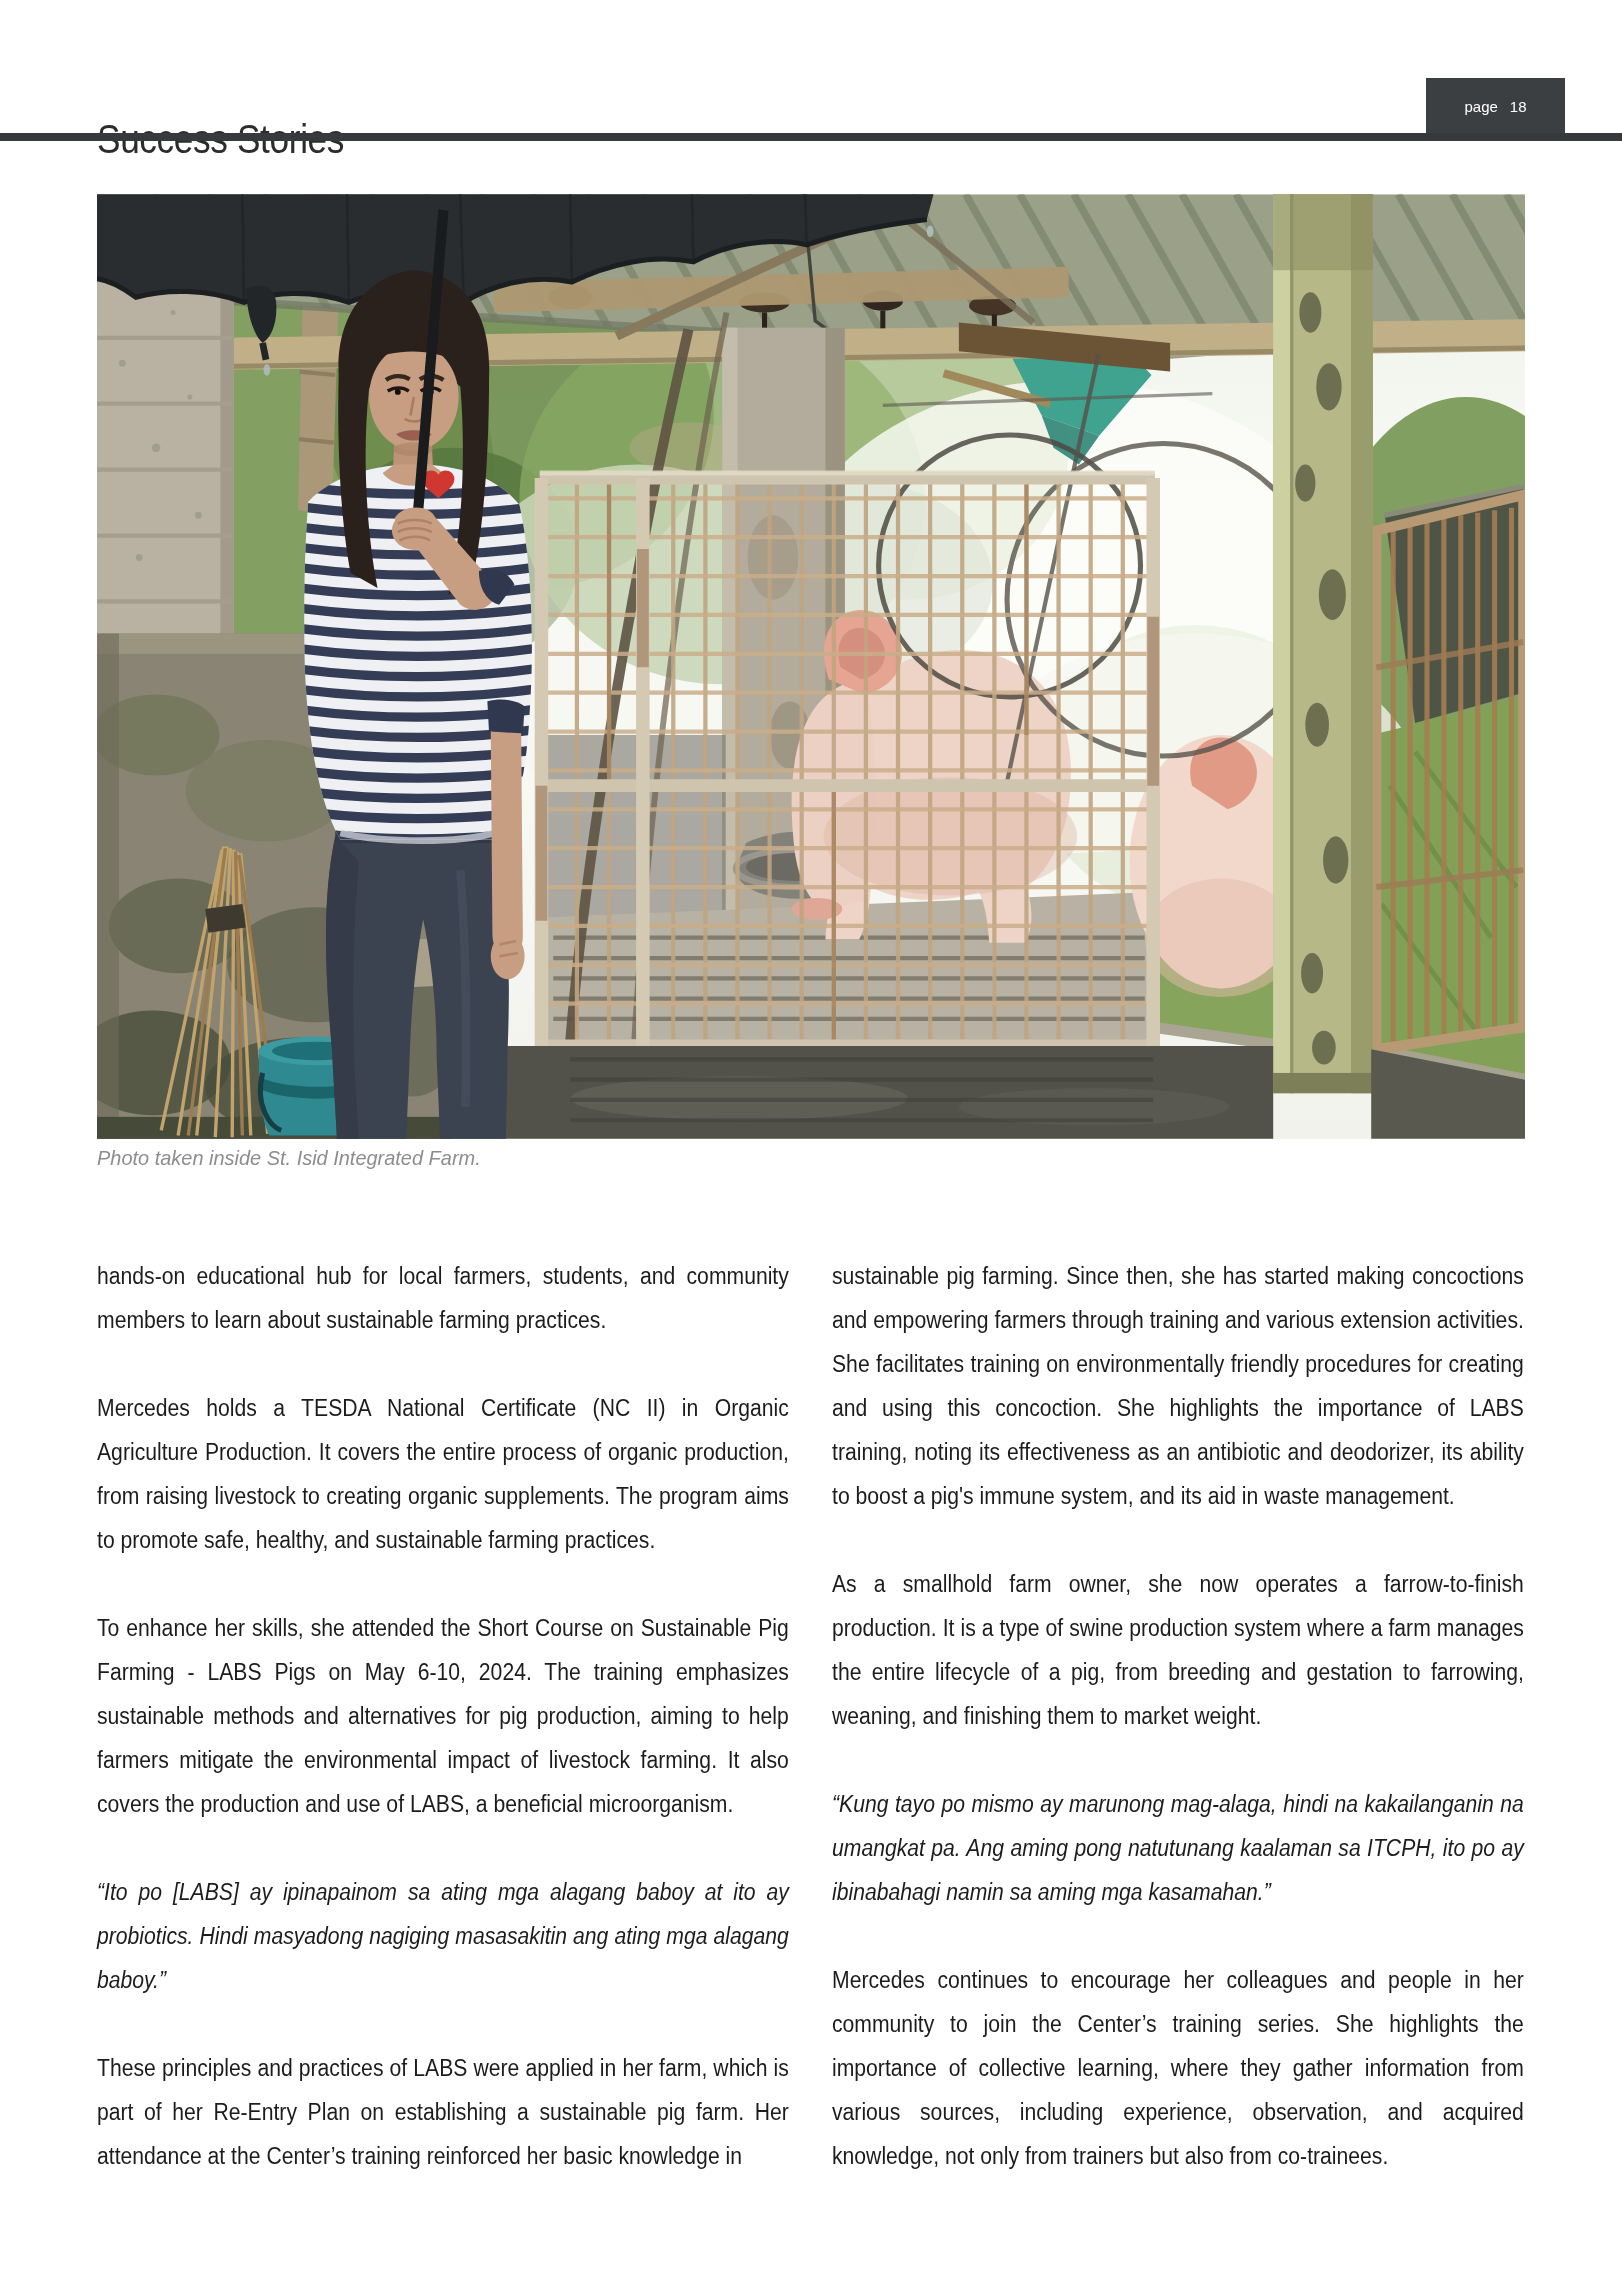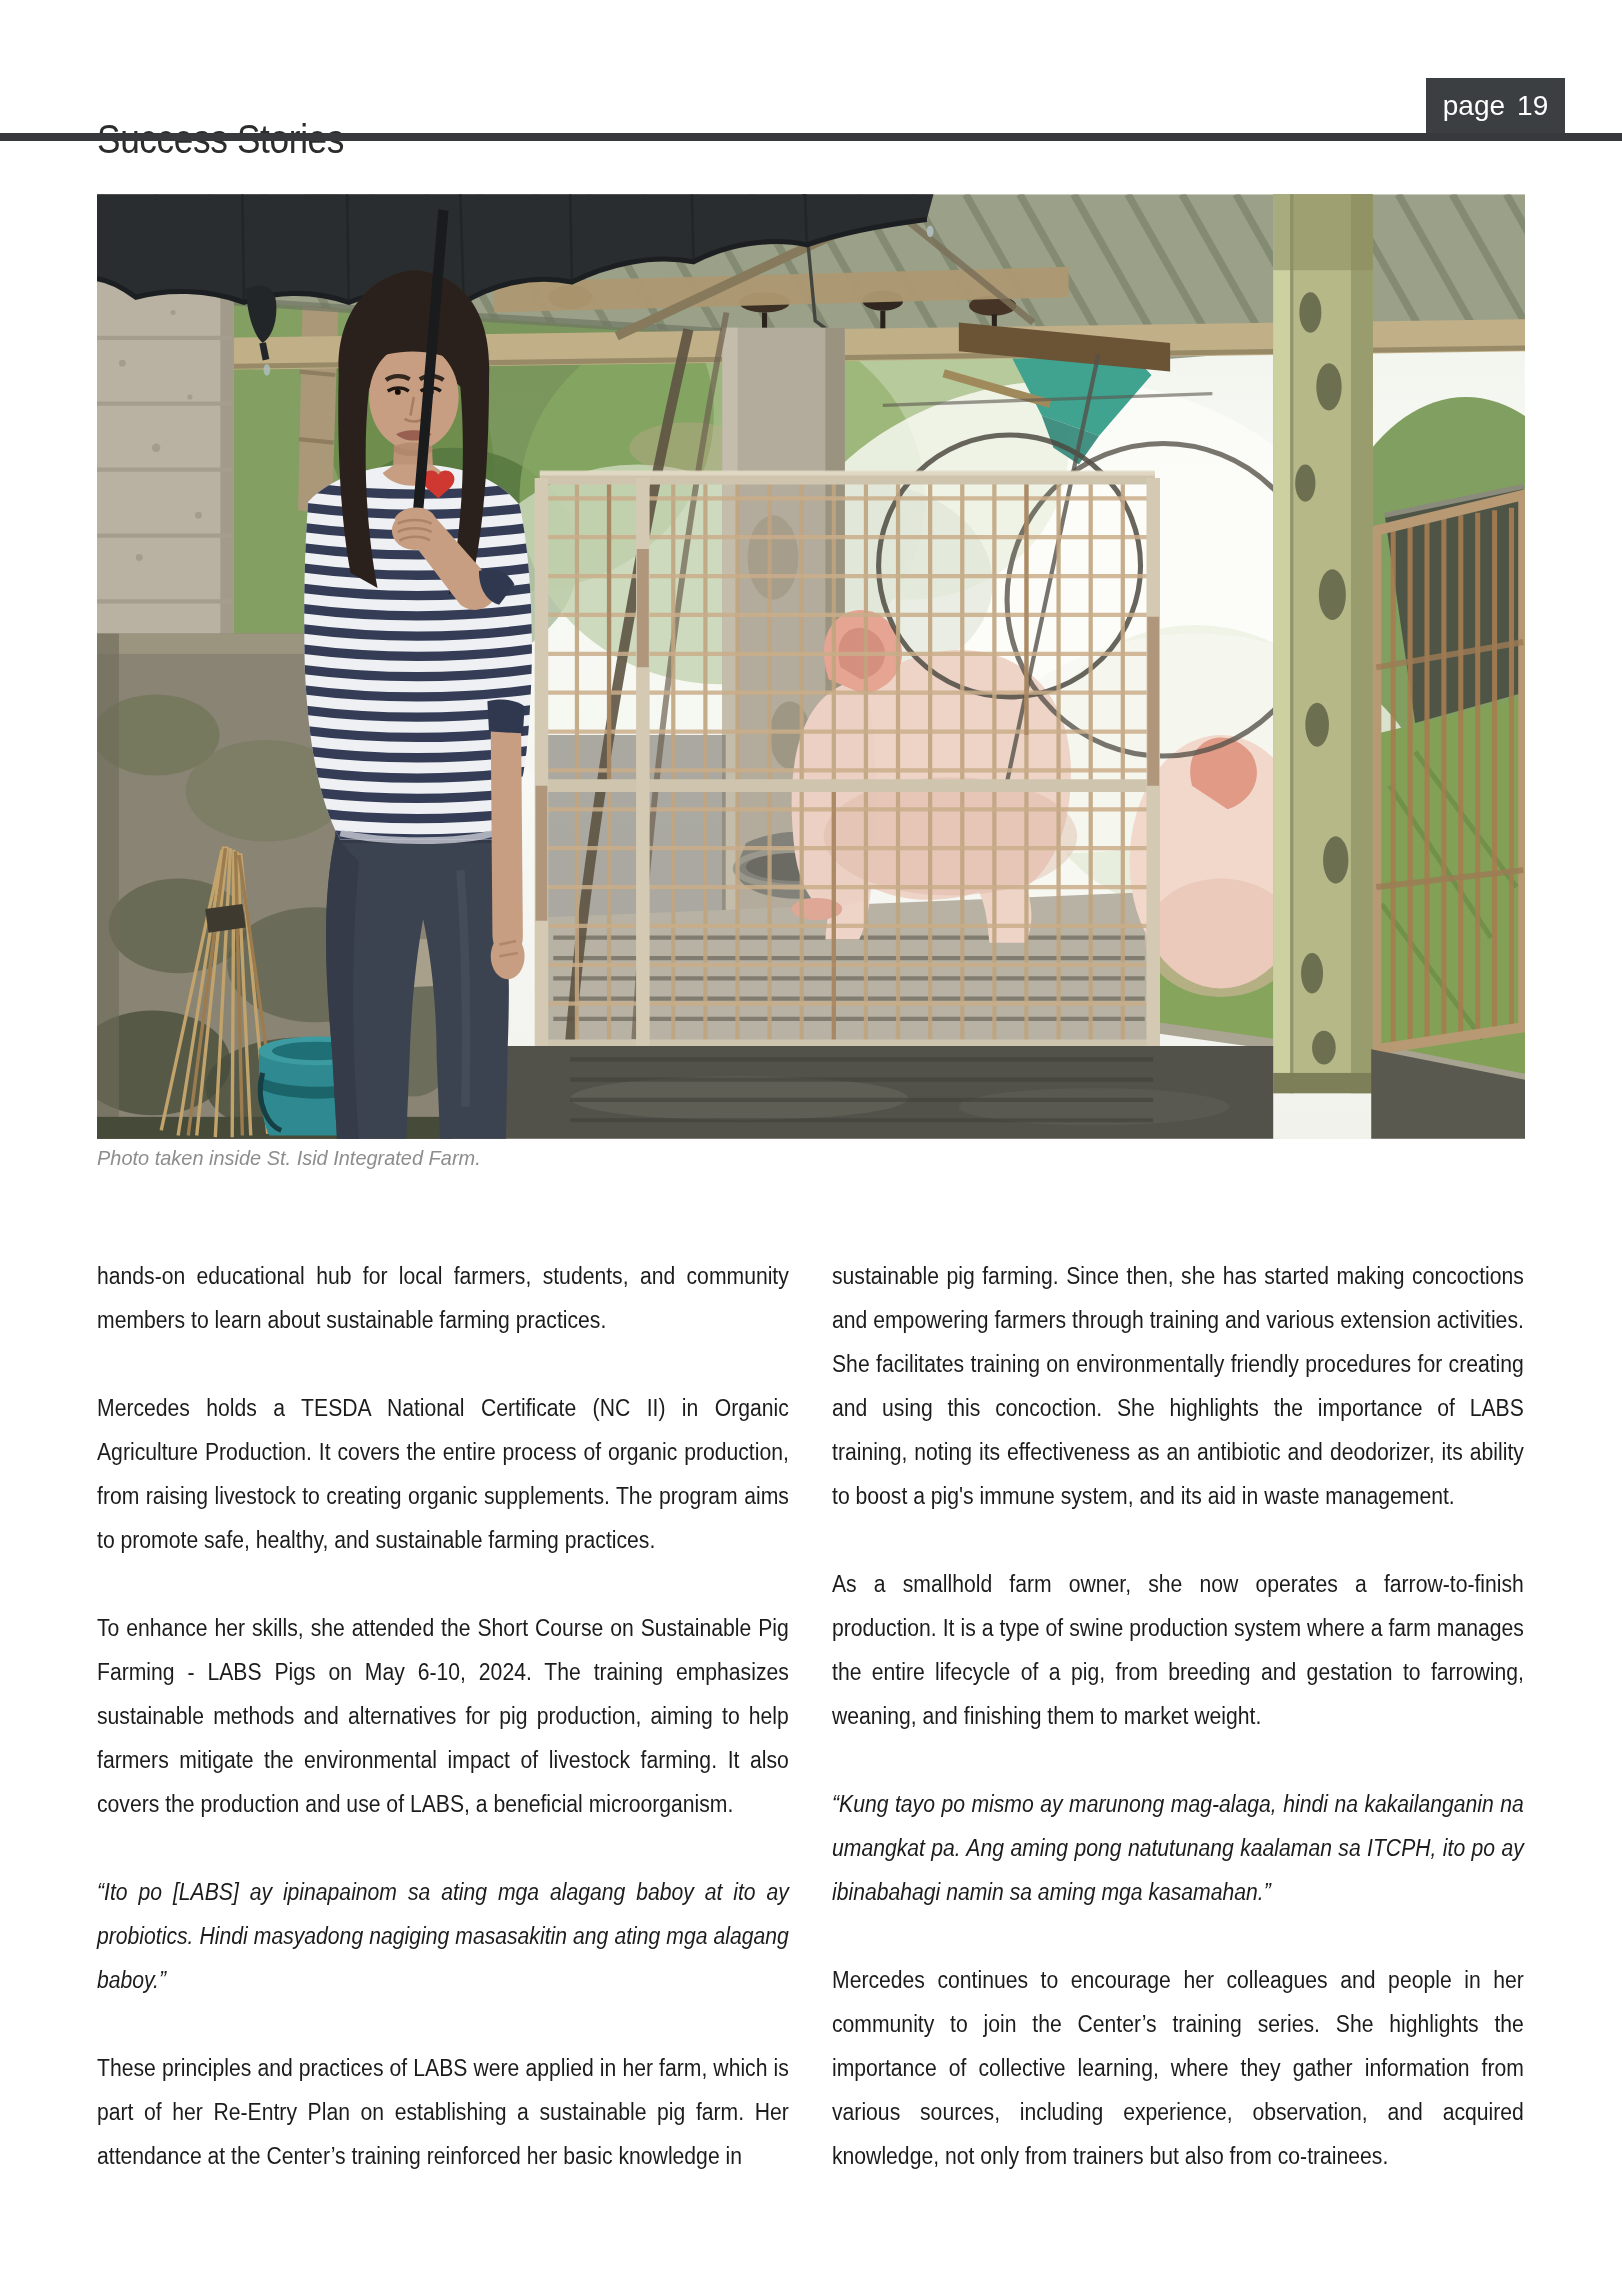--- a/index.html
+++ b/index.html
@@ -3,21 +3,21 @@
 <meta charset="utf-8">
 <style>
   html,body{margin:0;padding:0;background:#ffffff;}
   .page{position:relative;width:1623px;height:2295px;background:#fff;overflow:hidden;
         font-family:"Liberation Sans",sans-serif;color:#1c1c1c;}
   
   .title{position:absolute;left:97px;top:90px;font-size:40px;font-weight:500;color:#2c2c2c;
          letter-spacing:-0.4px;transform:scaleX(.88);transform-origin:0 0;white-space:nowrap;}
   .rule{position:absolute;left:0;top:133px;width:1623px;height:7.6px;background:#37393c;}
   .badge{position:absolute;left:1426px;top:78px;width:139px;height:56px;background:#3c3f42;
-         display:flex;align-items:center;justify-content:center;gap:12px;color:#fff;font-size:28px;}
+         display:flex;align-items:center;justify-content:center;gap:12px;color:#fff;font-size:15px;}
   
   .photo{position:absolute;left:97px;top:194px;width:1428px;height:945px;overflow:hidden;background:#eef0e8;}
   .caption{position:absolute;left:97px;top:1146px;width:761px;font-size:21px;font-style:italic;color:#8d8d8d;
            transform:scaleX(.95);transform-origin:0 0;white-space:nowrap;}
   
   .col{position:absolute;top:1254px;width:752px;font-size:23px;line-height:44px;text-align:justify;
        color:#1c1c1c;transform:scaleX(.92);transform-origin:0 0;}
   .col p{margin:0 0 44px 0;}
   .col p.quote{font-style:italic;}
   .col-left{left:97px;}
@@ -25,21 +25,21 @@
 </style>
 </head>
 <body>
 
 <div class="page">
 
   <header>
     <h1 class="title">Success Stories</h1>
     <div class="badge">
       <span>page</span>
-      <span>19</span>
+      <span>18</span>
     </div>
     <div class="rule"></div>
   </header>
 
   <figure style="margin:0">
     <div class="photo">
       <svg width="1428" height="945" viewBox="0 0 1690 1118" xmlns="http://www.w3.org/2000/svg">
         <defs>
           <linearGradient id="sky" x1="0" y1="0" x2="0" y2="1">
             <stop offset="0" stop-color="#eef1e9"></stop>

